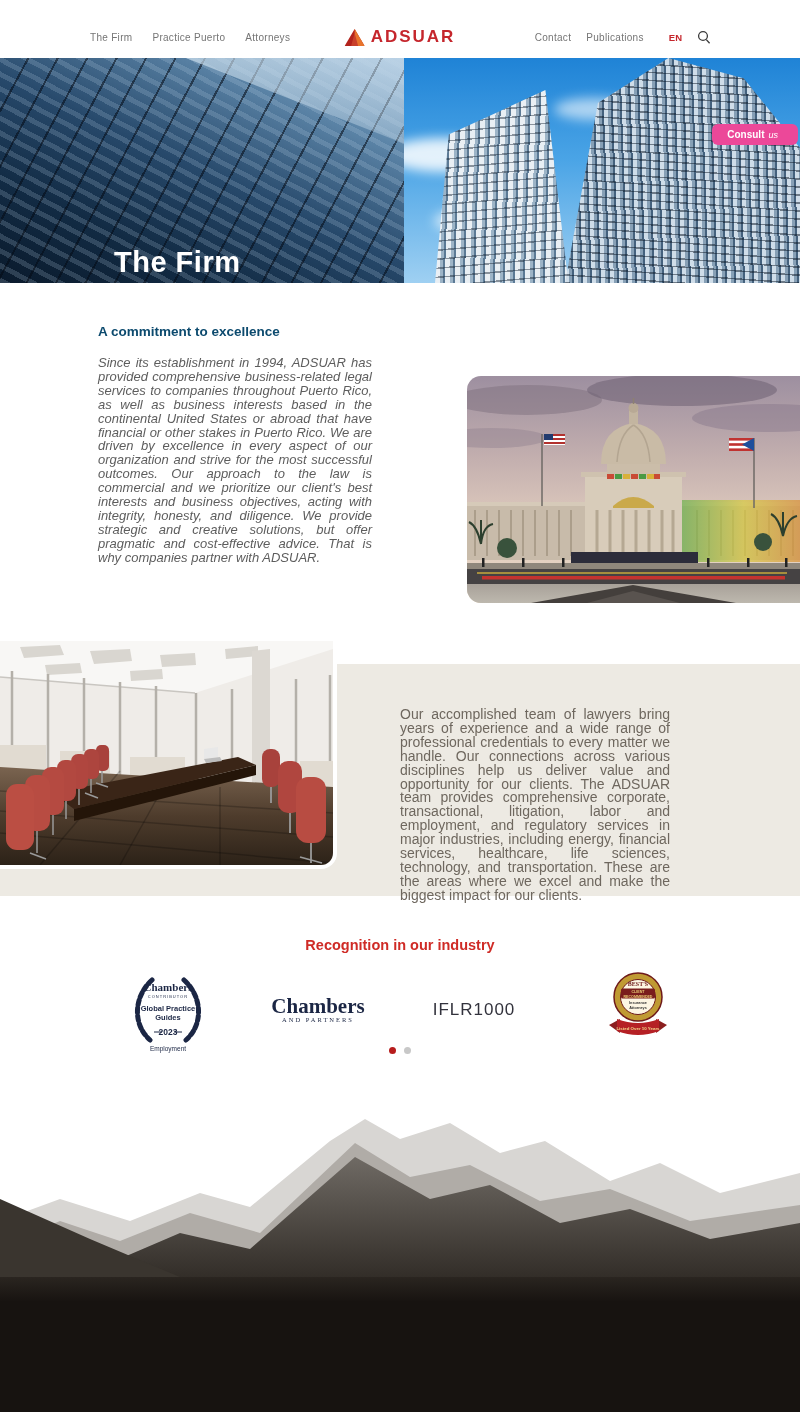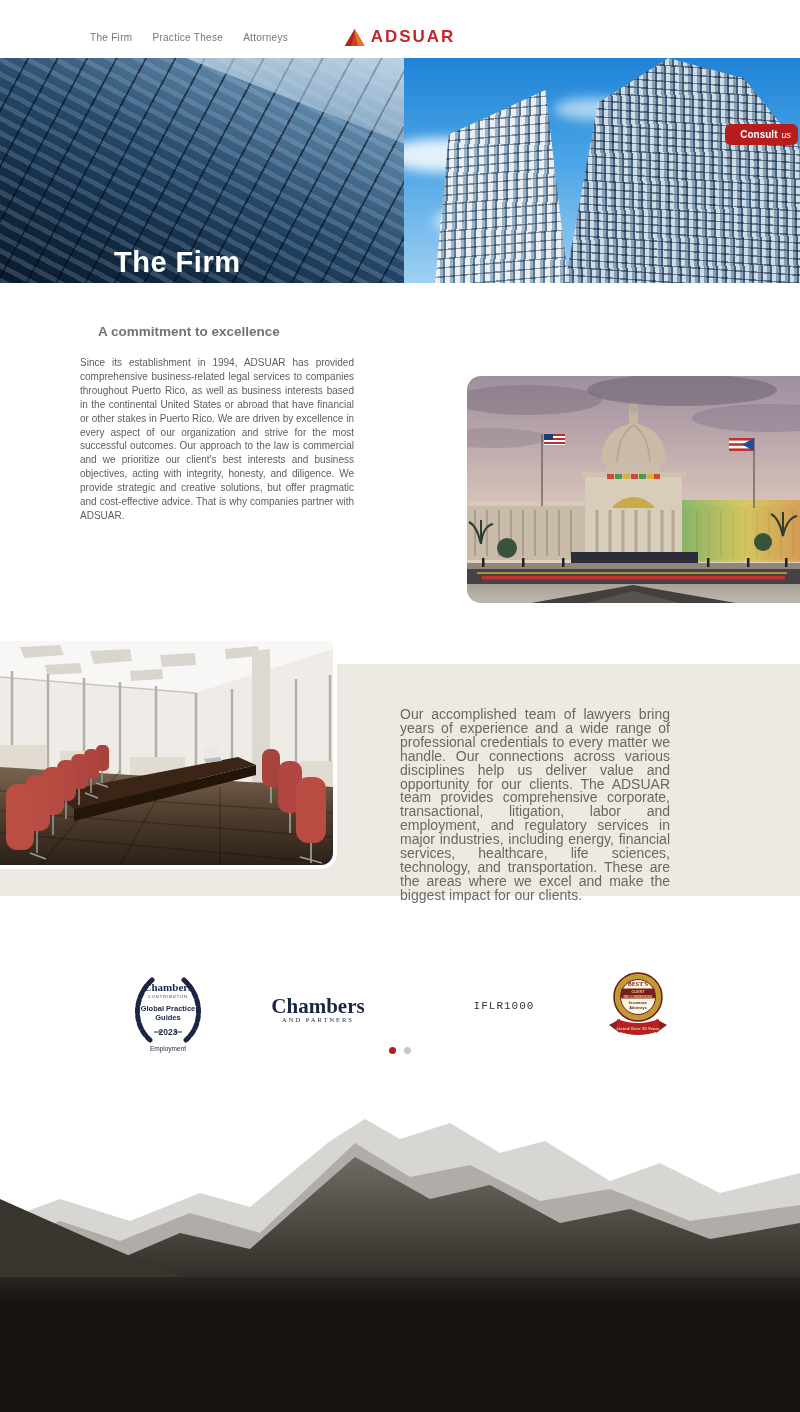--- a/index.html
+++ b/index.html
@@ -41,73 +41,84 @@
       repeating-linear-gradient(175deg, rgba(18,32,48,.45) 0 1.5px, rgba(0,0,0,0) 1.5px 9px),
       repeating-linear-gradient(92deg, #e9eff4 0 5px, #9db4c7 5px 8px, #5c7a95 8px 10px);
   }
   .bldgB { position:absolute; right:0; bottom:0; width:235px; height:225px;
     clip-path:polygon(0 100%, 14% 20%, 44% 0, 76% 9%, 100% 40%, 100% 100%);
     background:
       repeating-linear-gradient(184deg, rgba(12,24,38,.5) 0 1.5px, rgba(0,0,0,0) 1.5px 8px),
       repeating-linear-gradient(88deg, #cfdde9 0 4px, #87a0b6 4px 7px, #44617d 7px 9px);
   }
   .hero-title { position:absolute; left:114px; bottom:4px; color:#ffffff; font-size:29px; font-weight:800; letter-spacing:.5px; }
-  .consult-btn { position:absolute; right:2px; top:66px; background:#b91c1c; color:#fff;
-    border:none; border-radius:6px; padding:5px 7px 5px 15px; font-size:10px; font-weight:bold;
+  .consult-btn { position:absolute; right:2px; top:66px; background:#ec4899; color:#fff;
+    border:none; border-radius:6px; padding:5px 20px 5px 15px; font-size:10px; font-weight:bold;
     font-family:"Liberation Sans", sans-serif; cursor:pointer; display:flex; gap:4px; align-items:baseline; }
   .consult-btn em { font-style:italic; font-weight:normal; font-size:9px; }
   
-  .commit-heading { position:absolute; left:98px; top:308px; font-size:13.5px; font-weight:bold; color:#737373; }
-  .commit-body { position:absolute; left:80px; top:340px; width:274px; font-size:10px; line-height:13.9px;
-    color:#5d5d5d; text-align:justify; }
+  .commit-heading { position:absolute; left:98px; top:308px; font-size:13.5px; font-weight:bold; color:#0c4a6e; }
+  .commit-body { position:absolute; left:98px; top:340px; width:274px; font-size:13px; line-height:13.9px;
+    color:#5d5d5d; text-align:justify;font-style:italic; }
   .capitol { position:absolute; left:467px; top:360px; width:333px; height:227px;
     border-radius:14px 0 0 14px; overflow:hidden; }
   
   .beige-band { position:absolute; left:0; top:648px; width:800px; height:232px; background:#edeae3; }
   .team-body { position:absolute; left:400px; top:692px; width:270px; font-size:14px; line-height:13.9px;
     color:#6e675e; text-align:justify; }
   .conference { position:absolute; left:0; top:621px; width:337px; height:232px;
     border:4px solid #ffffff; border-left:none; border-radius:0 0 16px 0; overflow:hidden; background:#efece8; }
   
   .recog-heading { position:absolute; left:0; top:921px; width:800px; text-align:center;
     color:#cf2b26; font-size:14.5px; font-weight:bold; }
   .logo-cg { position:absolute; left:126px; top:956px; width:84px; text-align:center; }
   .logo-cp { position:absolute; left:260px; top:980px; width:116px; text-align:center; color:#1b2644; }
   .logo-cp .cp-brand { font-family:"Liberation Serif", serif; font-weight:bold; font-size:21px; line-height:20px; }
   .logo-cp .cp-sub { font-family:"Liberation Serif", serif; font-size:6.5px; letter-spacing:2px; }
-  .logo-iflr { position:absolute; left:454px; top:984px; width:100px; text-align:center;
-    font-family:Liberation Mono, monospace; font-size:11px; color:#32323c; letter-spacing:1px; }
+  .logo-iflr { position:absolute; left:424px; top:984px; width:100px; text-align:center;
+    font-family:Liberation Sans, sans-serif; font-size:17px; color:#32323c; letter-spacing:1px; }
   .logo-bests { position:absolute; left:607px; top:955px; width:62px; }
   .dots { position:absolute; left:0; top:1031px; width:800px; display:flex; justify-content:center; gap:8px; }
   .dot { width:7px; height:7px; border-radius:50%; background:#c8c8c8; cursor:pointer; }
   .dot.active { background:#b71c1c; }
   
   .mountains { position:absolute; left:0; top:1065px; width:800px; height:221px; background:#fff; }
   
   .footer { position:absolute; left:0; top:1285px; width:800px; height:127px; background:#171310; }
 </style>
 </head>
 <body>
 
 <div class="page">
 
   <div class="header">
     <nav class="nav-left">
       <a>The Firm</a>
-      <a>Practice These</a>
+      <a>Practice Puerto</a>
       <a>Attorneys</a>
     </nav>
     <div class="logo-center">
       <svg width="20" height="17" viewBox="0 0 20 17">
         <polygon points="0,17 10,0 20,17" fill="#b3231c"></polygon>
         <polygon points="10,0 20,17 10,17" fill="#e8742c"></polygon>
         <polygon points="10,4 13.5,17 6.5,17" fill="#c9402a"></polygon>
       </svg>
       <span class="logo-word">ADSUAR</span>
     </div>
+    <nav class="nav-right">
+      <a>Contact</a>
+      <a>Publications</a>
+      <span class="lang">EN</span>
+      <span class="search-btn">
+        <svg width="14" height="14" viewBox="0 0 14 14">
+          <circle cx="6" cy="6" r="4.4" fill="none" stroke="#3a3a3a" stroke-width="1.3"></circle>
+          <line x1="9.3" y1="9.6" x2="12.6" y2="13.2" stroke="#3a3a3a" stroke-width="1.3"></line>
+        </svg>
+      </span>
+    </nav>
   </div>
 
   <div class="hero">
     <div class="hero-left"></div>
     <div class="hero-left-glare"></div>
     <div class="hero-right">
       <div class="cloud c1"></div>
       <div class="cloud c2"></div>
       <div class="cloud c3"></div>
       <div class="bldgA"></div>
@@ -331,20 +342,21 @@
       </g>
       <g stroke="#9a9a9a" stroke-width="1.8">
         <line x1="271" y1="146" x2="271" y2="162"></line>
           <line x1="290" y1="172" x2="290" y2="192"></line>
         <line x1="311" y1="202" x2="311" y2="222"></line>
           <line x1="300" y1="216" x2="322" y2="222"></line>
       </g>
     </svg>
   </div>
 
+  <h2 class="recog-heading">Recognition in our industry</h2>
 
   <div class="logo-cg">
     <svg width="84" height="84" viewBox="0 0 84 84">
       <path d="M26 8 C8 24 6 52 24 68" fill="none" stroke="#1b2644" stroke-width="5" stroke-dasharray="5 3" stroke-linecap="round"></path>
       <path d="M58 8 C76 24 78 52 60 68" fill="none" stroke="#1b2644" stroke-width="5" stroke-dasharray="5 3" stroke-linecap="round"></path>
       <text x="42" y="19" text-anchor="middle" font-family="Liberation Serif, serif" font-weight="bold" font-size="11" fill="#1b2644">Chambers</text>
       <text x="42" y="26" text-anchor="middle" font-family="Liberation Sans, sans-serif" font-size="4" letter-spacing="1" fill="#1b2644">CONTRIBUTOR</text>
       <text x="42" y="39" text-anchor="middle" font-family="Liberation Sans, sans-serif" font-weight="bold" font-size="7.5" fill="#1b2644">Global Practice</text>
       <text x="42" y="48" text-anchor="middle" font-family="Liberation Sans, sans-serif" font-weight="bold" font-size="7.5" fill="#1b2644">Guides</text>
       <text x="42" y="63" text-anchor="middle" font-family="Liberation Sans, sans-serif" font-weight="bold" font-size="8.5" fill="#1b2644">2023</text>

